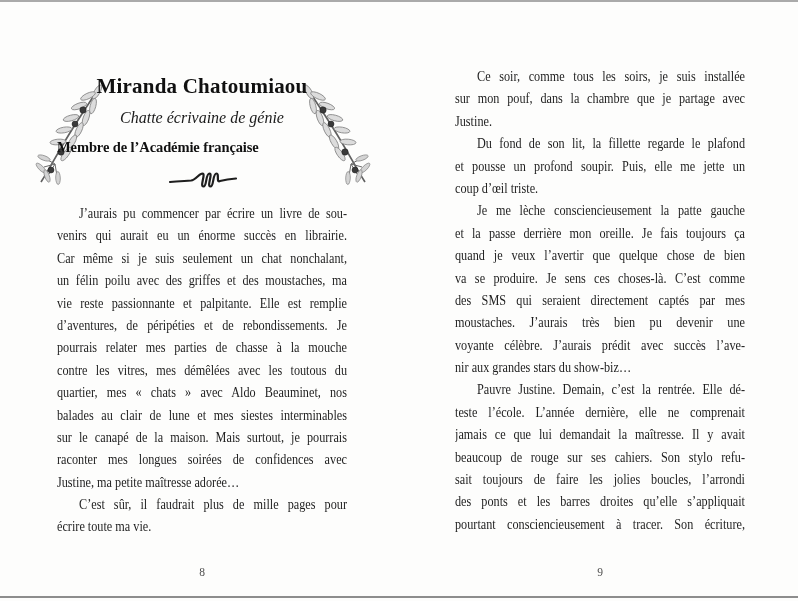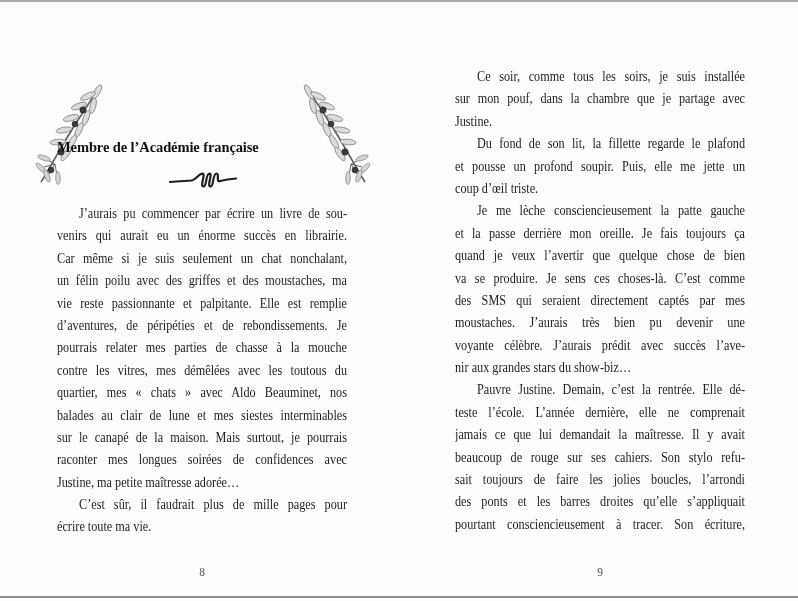--- a/index.html
+++ b/index.html
@@ -103,20 +103,22 @@
           <circle cx="42" cy="42" r="3"></circle>
           <circle cx="28" cy="70" r="3.2"></circle>
           <circle cx="18" cy="88" r="3"></circle>
         </g>
       </g>
     </defs>
     <use href="#branch"></use>
     <use href="#branch" transform="translate(340 0) scale(-1 1)"></use>
   </svg>
 
+  <div class="author">Miranda Chatoumiaou</div>
+  <div class="role">Chatte écrivaine de génie</div>
   <div class="membership">Membre de l’Académie française</div>
 
   <svg class="divider" viewBox="0 0 70 22" aria-hidden="true">
     <path d="M2 13 C10 12.5 16 12 23 11.5 C28 11 31 4.5 34.5 4.5 C38 4.5 31.5 17.5 35.5 17.5 C39 17.5 37.5 4.5 41.5 4.5 C45 4.5 38.5 17.5 42.5 17.5 C46 17.5 44.5 4.5 48.5 4.5 C51.5 4.5 48 14 52 12 C58 10.5 62 10 68 9.5" stroke="#1e1e1e" stroke-width="2.2" fill="none" stroke-linecap="round"></path>
   </svg>
 
   <div class="col col-left">
     <div class="line first">J’aurais pu commencer par écrire un livre de sou-</div>
     <div class="line">venirs qui aurait eu un énorme succès en librairie.</div>
     <div class="line">Car même si je suis seulement un chat nonchalant,</div>

